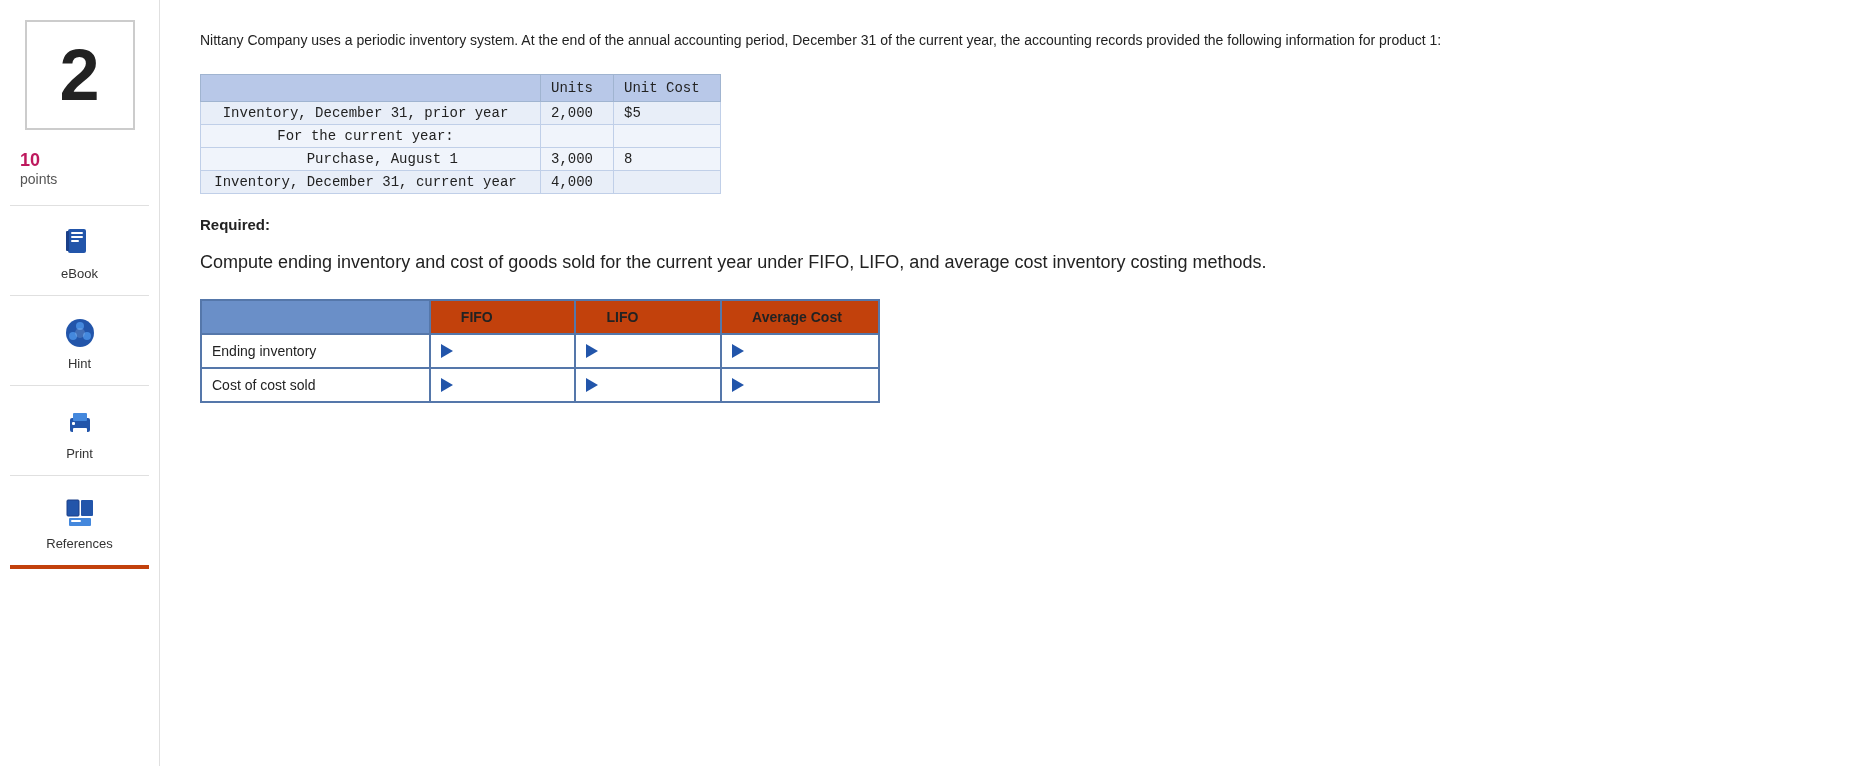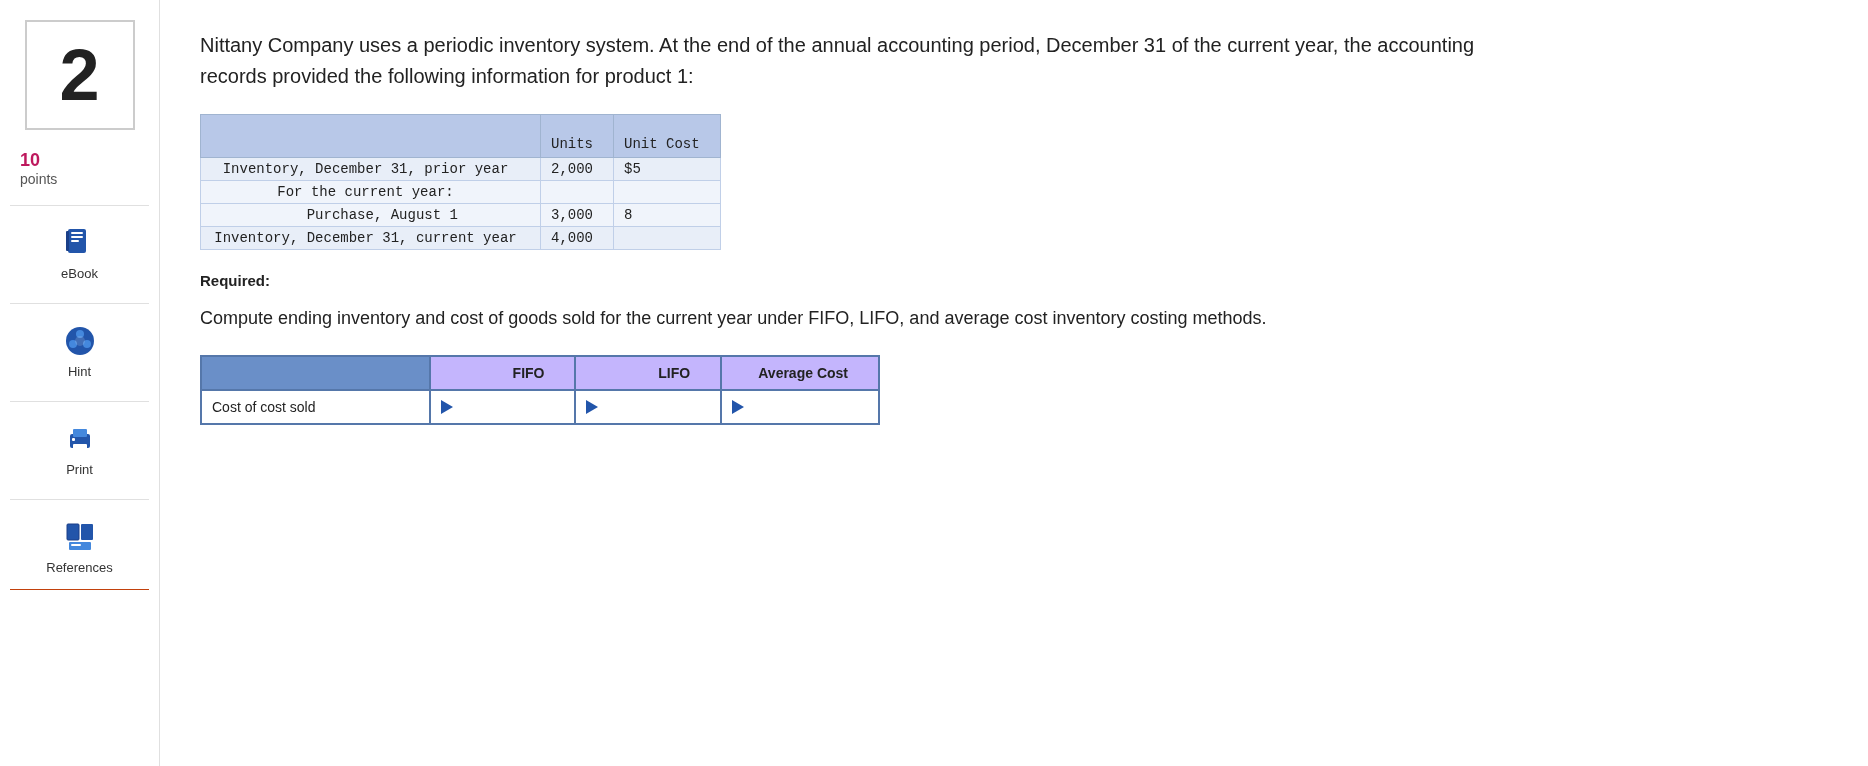--- a/index.html
+++ b/index.html
@@ -57,34 +57,34 @@
     }
     .points-label {
       font-size: 14px;
       color: #555;
     }
     .sidebar-items {
       display: flex;
       flex-direction: column;
       align-items: flex-start;
       width: 100%;
-      gap: 8px;
+      gap: 0;
     }
     .sidebar-item {
       display: flex;
       flex-direction: column;
       align-items: center;
       padding: 18px 0 14px 0;
       width: 100%;
       border-top: 1px solid #e0e0e0;
       cursor: pointer;
       gap: 4px;
     }
     .sidebar-item:last-child {
-      border-bottom: 1px solid #c2410c;
+      border-bottom: 4px solid #c2410c;
     }
     .sidebar-icon {
       width: 38px;
       height: 38px;
       display: flex;
       align-items: center;
       justify-content: center;
     }
     .sidebar-icon svg {
       width: 34px;
@@ -95,37 +95,37 @@
       color: #333;
       text-align: center;
     }
     
     .main-content {
       flex: 1;
       padding: 30px 40px 30px 40px;
       background: #fff;
     }
     .problem-text {
-      font-size: 20px;
+      font-size: 14px;
       color: #222;
       margin-bottom: 22px;
       line-height: 1.55;
       max-width: 1300px;
     }
     
     .info-table {
       border-collapse: collapse;
       font-family: 'Courier New', Courier, monospace;
       font-size: 14px;
       margin-bottom: 22px;
       min-width: 480px;
     }
     .info-table thead tr th {
       background: #b8c8e8;
-      padding: 21px 20px 5px 10px;
+      padding: 5px 20px 5px 10px;
       font-weight: normal;
       text-align: right;
       border: 1px solid #a0b4d0;
     }
     .info-table thead tr th:first-child {
       text-align: left;
       min-width: 340px;
     }
     .info-table tbody tr td {
       padding: 3px 20px 3px 10px;
@@ -151,26 +151,26 @@
       line-height: 1.55;
       max-width: 1250px;
     }
     
     .answer-table {
       border-collapse: collapse;
       min-width: 680px;
       margin-top: 10px;
     }
     .answer-table thead tr th {
-      background: #c4b5fd;
+      background: #c2410c;
       color: #222;
       font-weight: bold;
       padding: 8px 30px;
       border: 2px solid #5577aa;
-      text-align: right;
+      text-align: left;
       font-size: 14px;
     }
     .answer-table thead tr th:first-child {
       background: #6a8fc8;
       min-width: 220px;
       text-align: left;
     }
     .answer-table tbody tr td {
       border: 2px solid #5577aa;
       padding: 8px 10px;
@@ -320,20 +320,41 @@
       <thead>
         <tr>
           <th></th>
           <th>FIFO</th>
           <th>LIFO</th>
           <th>Average Cost</th>
         </tr>
       </thead>
       <tbody>
         <tr>
+          <td>Ending inventory</td>
+          <td class="answer-cell">
+            <div class="answer-cell-inner">
+              <span class="triangle-icon"></span>
+              <input class="answer-input" type="text" value="" style="">
+            </div>
+          </td>
+          <td class="answer-cell">
+            <div class="answer-cell-inner">
+              <span class="triangle-icon"></span>
+              <input class="answer-input" type="text" value="" style="">
+            </div>
+          </td>
+          <td class="answer-cell">
+            <div class="answer-cell-inner">
+              <span class="triangle-icon"></span>
+              <input class="answer-input" type="text" value="" style="">
+            </div>
+          </td>
+        </tr>
+        <tr>
           <td>Cost of cost sold</td>
           <td class="answer-cell">
             <div class="answer-cell-inner">
               <span class="triangle-icon"></span>
               <input class="answer-input" type="text" value="" style="">
             </div>
           </td>
           <td class="answer-cell">
             <div class="answer-cell-inner">
               <span class="triangle-icon"></span>

